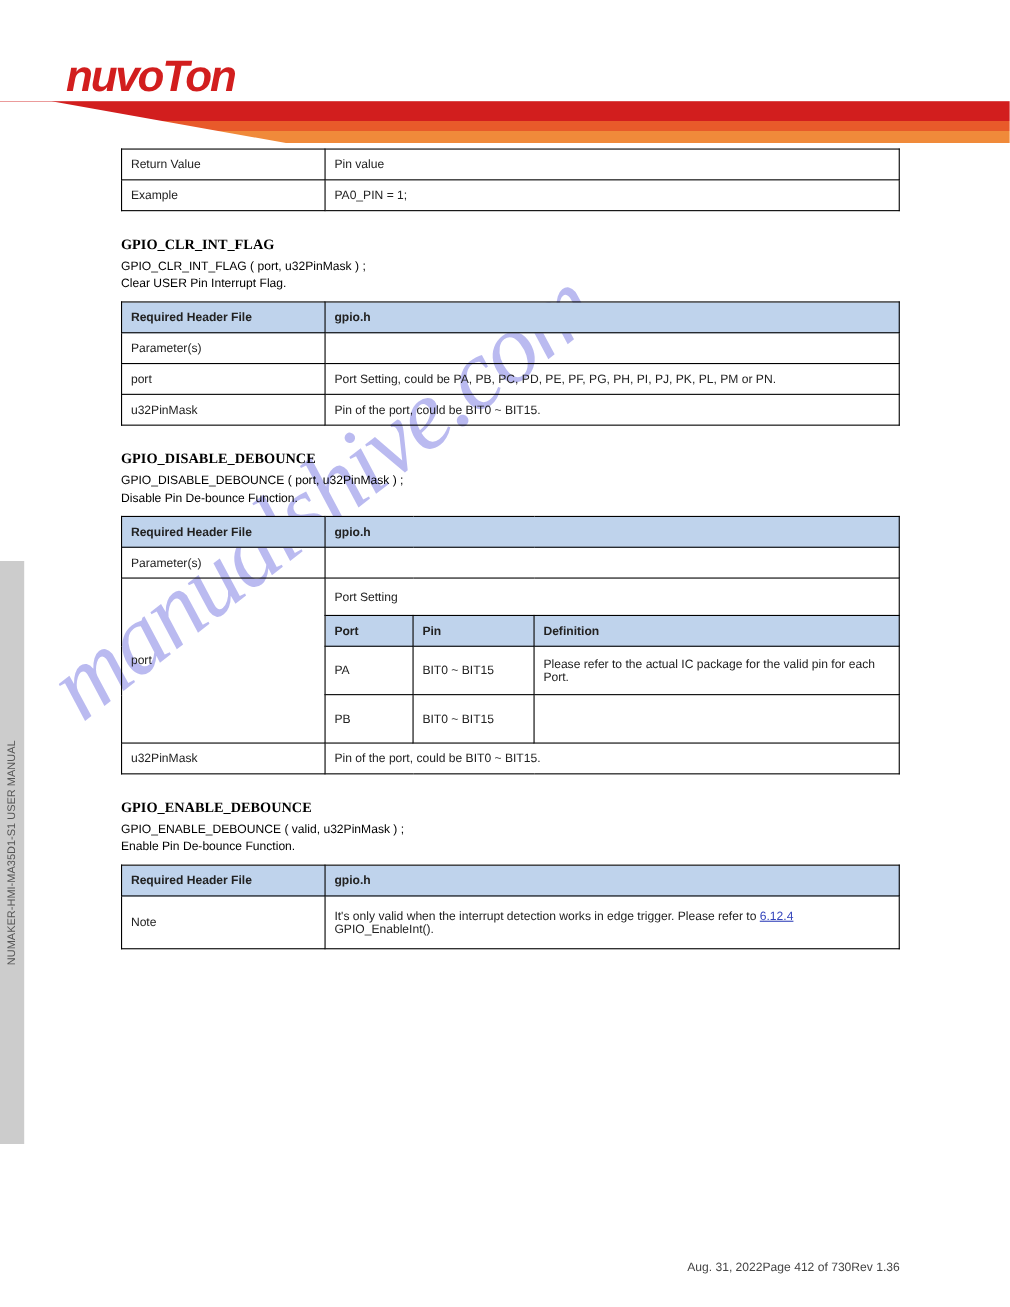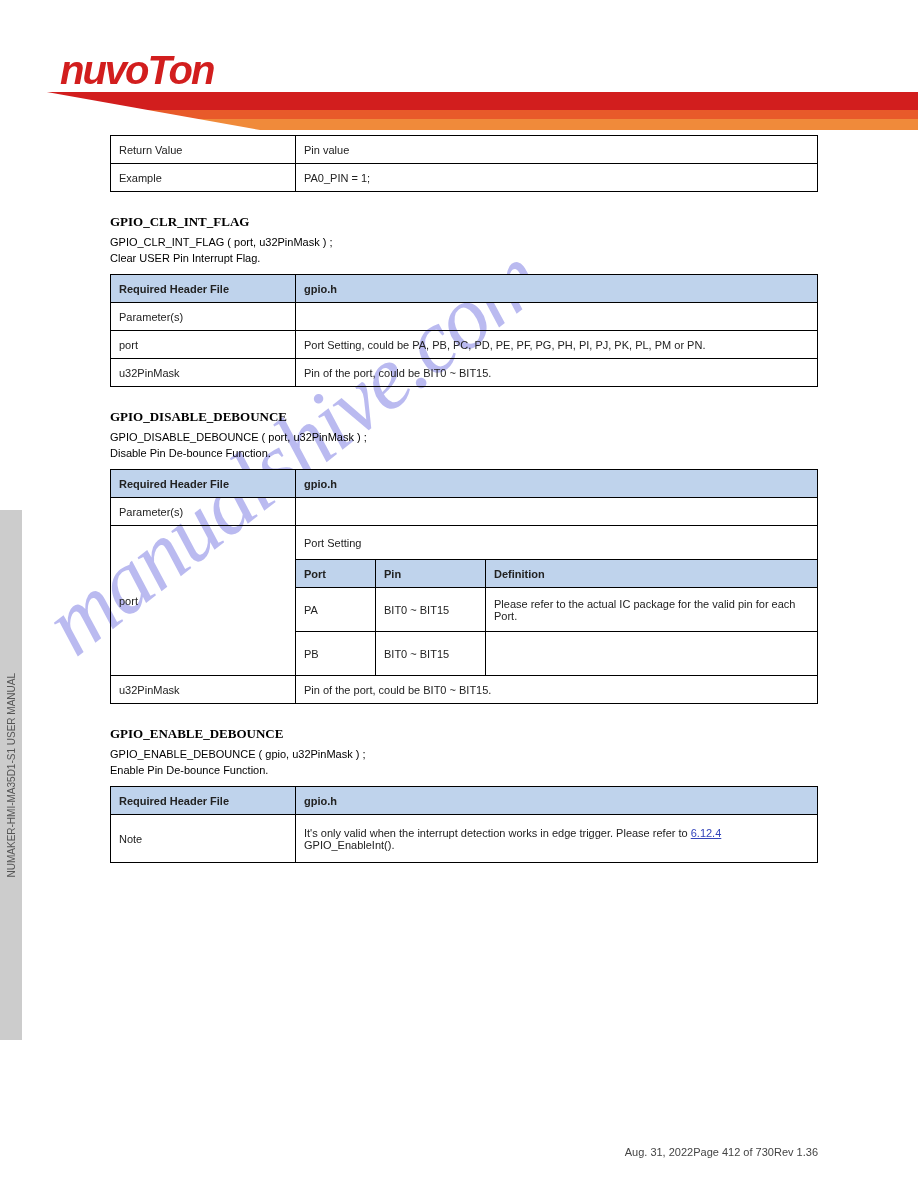--- a/index.html
+++ b/index.html
@@ -218,21 +218,21 @@
         <td></td>
       </tr>
       <tr>
         <td class="col-label">u32PinMask</td>
         <td colspan="3">Pin of the port, could be BIT0 ~ BIT15.</td>
       </tr>
     </tbody>
       </table>
 
     <div class="proto-title">GPIO_ENABLE_DEBOUNCE</div>
-    <div class="proto-sig">GPIO_ENABLE_DEBOUNCE ( gpio, u32PinMask ) ;</div>
+    <div class="proto-sig">GPIO_ENABLE_DEBOUNCE ( valid, u32PinMask ) ;</div>
     <div class="proto-desc">Enable Pin De-bounce Function.</div>
 
     <table>
       <tbody>
           <tr>
         <th class="col-label hdr">Required Header File</th>
         <th class="hdr">gpio.h</th>
       </tr>
       <tr>
         <td class="col-label" style="height:48px;">Note</td>

